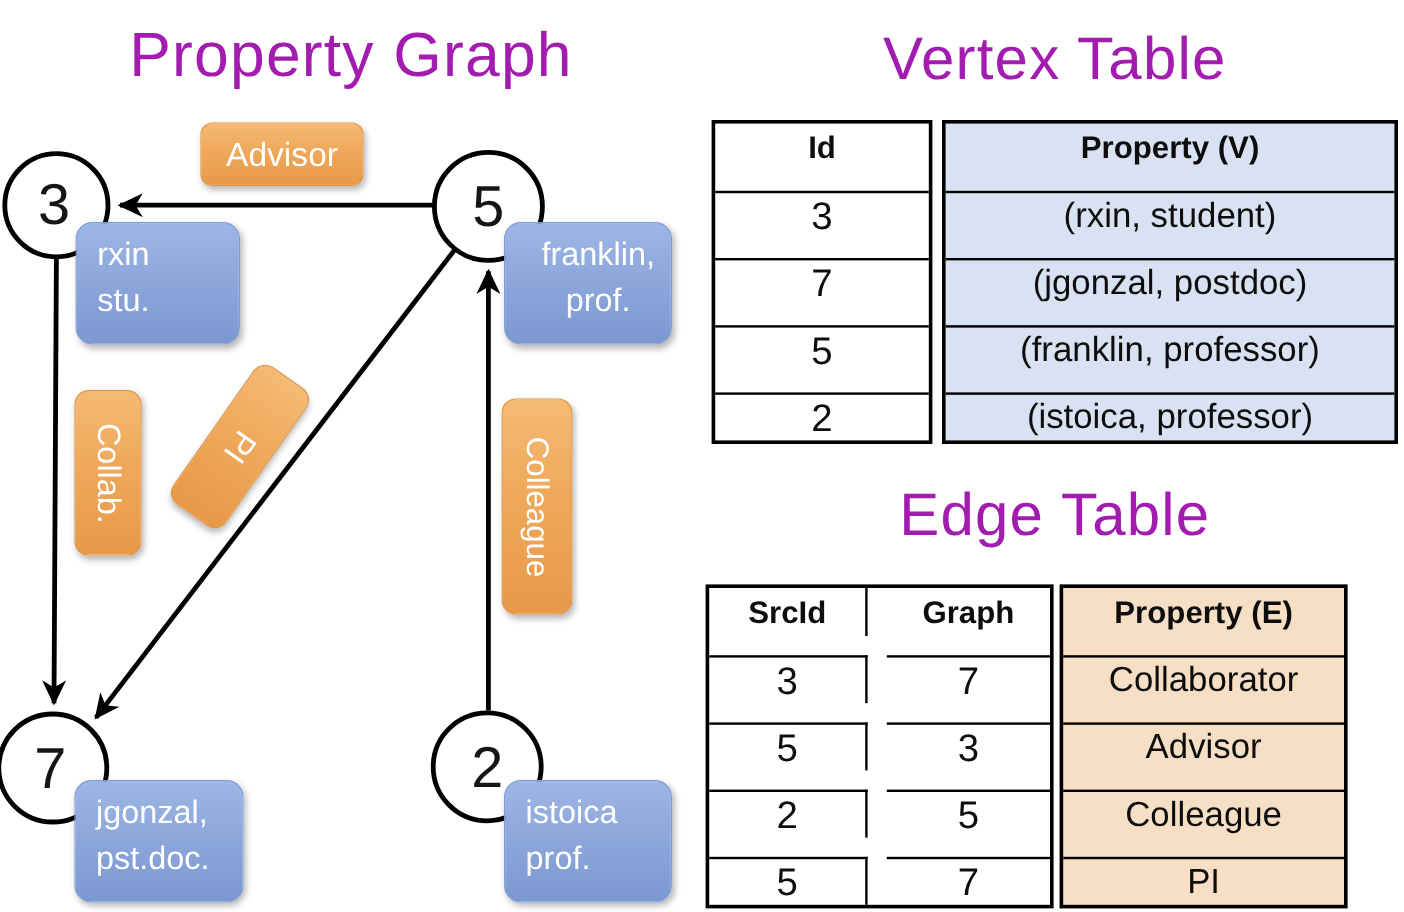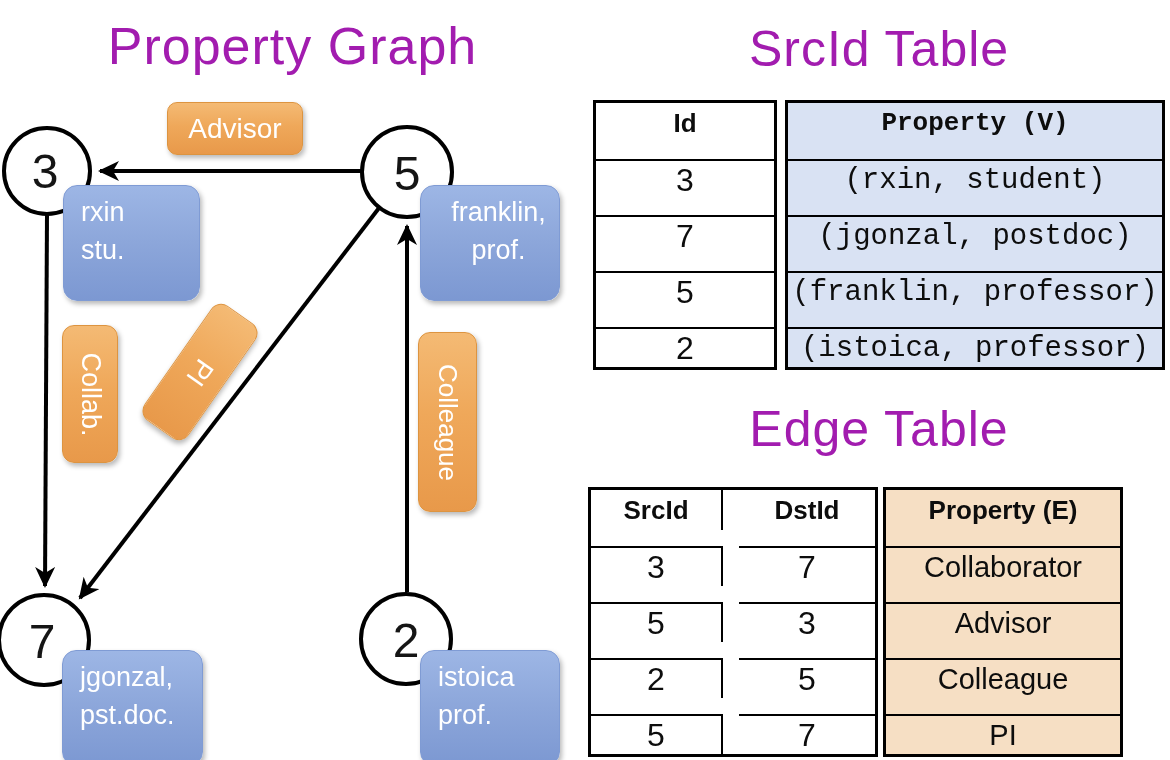--- a/index.html
+++ b/index.html
@@ -25,21 +25,21 @@
     border:1px solid #DD9440; border-radius:12px; color:#fff;
     box-shadow:2px 3px 5px rgba(0,0,0,0.28); font-size:27px;
   }
   .elabel .vert { transform:rotate(90deg); white-space:nowrap; }
   #label-advisor   { left:167px; top:102px; width:136px; height:53px; border-radius:10px; font-size:28px; }
   #label-collab    { left:62px;  top:325px; width:56px;  height:138px; }
   #label-pi        { left:173px; top:302px; width:54px;  height:140px; transform:rotate(35deg); }
   #label-colleague { left:418px; top:332px; width:59px;  height:180px; font-size:26px; }
 
   .vlabel {
-    position:absolute; width:140px; height:116px;
+    position:absolute; width:140px; height:102px;
     background:linear-gradient(180deg,#9DB6E5 0%,#8CA6DA 50%,#7C98D2 100%);
     border:1px solid #7F9BD4; border-radius:14px; color:#fff;
     box-shadow:2px 3px 5px rgba(0,0,0,0.28);
     font-size:27px; line-height:38px; padding:7px 0 0 17px;
   }
   .vlabel span { display:block; }
   #vlabel-3 { left:63px;  top:185px; width:137px; }
   #vlabel-5 { left:420px; top:185px;text-align:center; }
   #vlabel-7 { left:62px;  top:650px; width:141px; }
   #vlabel-2 { left:420px; top:650px; }
@@ -47,42 +47,42 @@
   
   .tcol { position:absolute; border:3px solid #000; display:grid;gap:16px; }
   .tcell {
     display:flex; align-items:center; justify-content:center;
     font-size:29px; color:#0d0d0d; white-space:nowrap;
   }
   .tcell.hdr { font-weight:bold; font-size:26px; }
   .tcell.num { font-size:32px; }
 
   #vt-id   { left:593px; top:100px; width:184px; height:270px; grid-template-rows:repeat(5,1fr); background:#fff; }
-  #vt-prop { left:785px; top:100px; width:380px; height:270px; grid-template-rows:repeat(5,1fr); background:#D9E2F3;font-family:Liberation Mono, monospace; }
+  #vt-prop { left:785px; top:100px; width:380px; height:270px; grid-template-rows:repeat(5,1fr); background:#D9E2F3; }
   #vt-id   .tcell:not(:first-child),
   #vt-prop .tcell:not(:first-child) { border-top:2px solid #000; }
 
   #et-ids  { left:588px; top:487px; width:290px; height:270px;
              grid-template-columns:132px 1fr; grid-template-rows:repeat(5,1fr); background:#fff; }
   #et-ids  .tcell:nth-child(odd) { border-right:2px solid #000; }
   #et-ids  .tcell:nth-child(n+3) { border-top:2px solid #000; }
   #et-prop { left:883px; top:487px; width:240px; height:270px; grid-template-rows:repeat(5,1fr); background:#F6DFC4; }
   #et-prop .tcell:not(:first-child) { border-top:2px solid #000; }
 
   svg text.node-num {
     font-family:"Liberation Sans", sans-serif; font-size:48px; fill:#151515;
   }
 </style>
 </head>
 <body>
 
 <div class="canvas">
 
   <div class="title" id="graph-title">Property Graph</div>
-  <div class="title" id="vertex-title">SrcId Table</div>
+  <div class="title" id="vertex-title">Vertex Table</div>
   <div class="title" id="edge-title">Edge Table</div>
 
   <svg id="graph-svg" width="585" height="760" viewBox="0 0 585 760">
     <defs>
       <marker id="arrow" markerUnits="userSpaceOnUse" markerWidth="26" markerHeight="22" refX="19" refY="10" orient="auto">
         <path d="M0,0 L21,10 L0,20 L6,10 Z" fill="#000"></path>
       </marker>
     </defs>
 
     <line x1="361" y1="171" x2="100" y2="171" stroke="#000" stroke-width="4" marker-end="url(#arrow)"></line>
@@ -140,21 +140,21 @@
   <div class="tcol" id="vt-prop">
     <div class="tcell hdr">Property (V)</div>
     <div class="tcell">(rxin, student)</div>
     <div class="tcell">(jgonzal, postdoc)</div>
     <div class="tcell">(franklin, professor)</div>
     <div class="tcell">(istoica, professor)</div>
   </div>
 
   <div class="tcol" id="et-ids">
     <div class="tcell hdr">SrcId</div>
-    <div class="tcell hdr">DstId</div>
+    <div class="tcell hdr">Graph</div>
     <div class="tcell num">3</div>
     <div class="tcell num">7</div>
     <div class="tcell num">5</div>
     <div class="tcell num">3</div>
     <div class="tcell num">2</div>
     <div class="tcell num">5</div>
     <div class="tcell num">5</div>
     <div class="tcell num">7</div>
   </div>
   <div class="tcol" id="et-prop">

